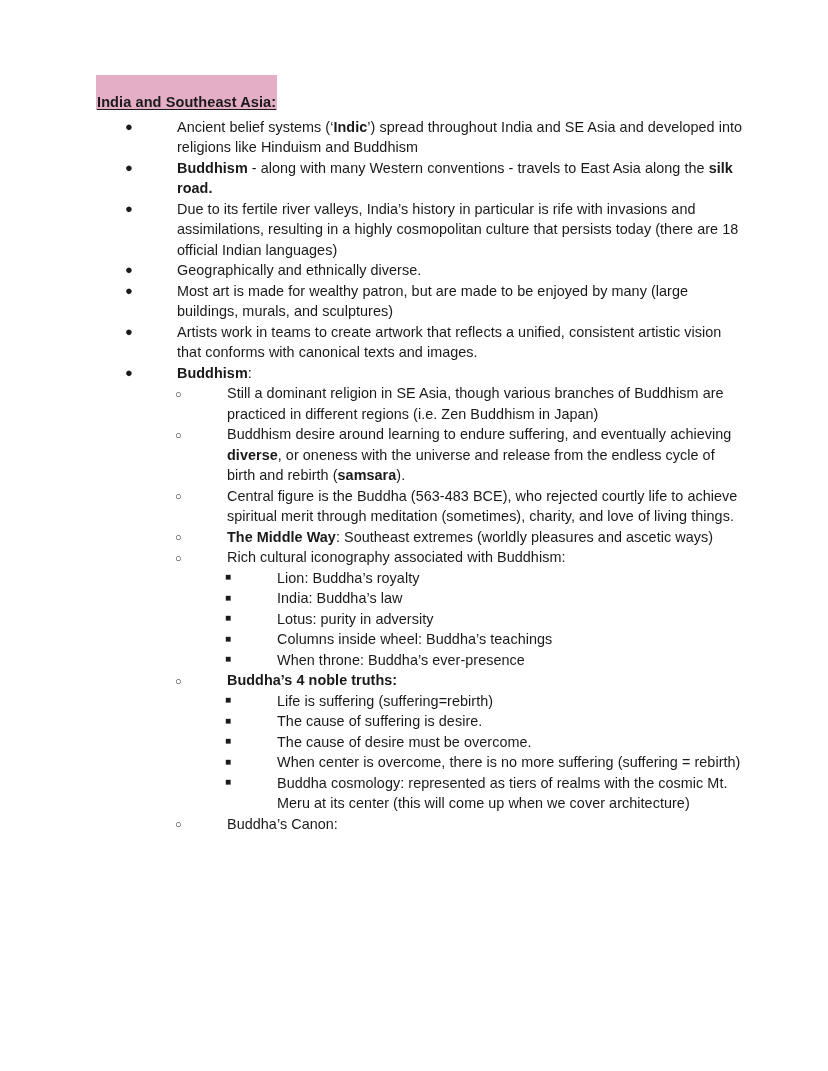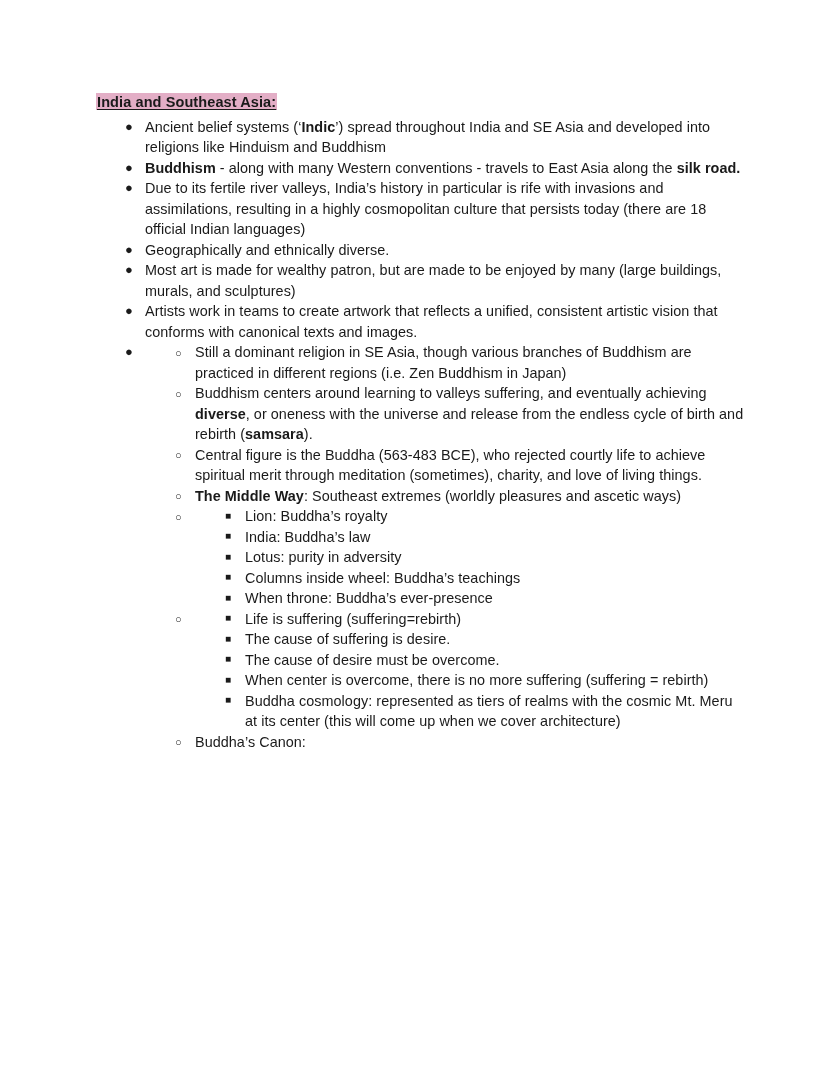--- a/index.html
+++ b/index.html
@@ -28,39 +28,40 @@
     font-size: 14.5px;
     font-weight: 700;
     line-height: 20.5px;
     margin: 0 0 4px 0;
     letter-spacing: 0.1px;
   }
   .doc-heading .hl {
     background: #e3aec6;
     text-decoration: underline;
     text-underline-offset: 1.5px;
-    padding: 1px 1px 0 1px;
+    padding: 19px 1px 0 1px;
     box-decoration-break: clone;
     -webkit-box-decoration-break: clone;
   }
 
   
   ul.lvl {
     margin: 0;
     padding: 0;
     list-style: none;
   }
   li.li {
     position: relative;
     font-size: 14.4px;
     line-height: 20.5px;
     letter-spacing: 0.05px;
   }
   li.li > .li-text {
     display: block;
+    margin-left: 32px;
   }
   li.li > .bullet {
     position: absolute;
     left: 0;
     top: 0;
     width: 20px;
     text-align: left;
     line-height: 20.5px;
     color: #1a1a1a;
     user-select: none;
@@ -113,39 +114,41 @@
         <li class="li">
           <span class="bullet">●</span>
           <span class="li-text"><span>Most art is made for wealthy patron, but are made to be enjoyed by many (large buildings, murals, and sculptures)</span></span>
         </li>
         <li class="li">
           <span class="bullet">●</span>
           <span class="li-text"><span>Artists work in teams to create artwork that reflects a unified, consistent artistic vision that conforms with canonical texts and images.</span></span>
         </li>
         <li class="li">
           <span class="bullet">●</span>
+          <span class="li-text"><span class="b">Buddhism</span><span>:</span></span>
           <ul class="lvl lvl2">
             <li class="li">
               <span class="bullet">○</span>
               <span class="li-text"><span>Still a dominant religion in SE Asia, though various branches of Buddhism are practiced in different regions (i.e. Zen Buddhism in Japan)</span></span>
             </li>
             <li class="li">
               <span class="bullet">○</span>
-              <span class="li-text"><span>Buddhism centers around learning to valleys suffering, and eventually achieving </span><span class="b">diverse</span><span>, or oneness with the universe and release from the endless cycle of birth and rebirth (</span><span class="b">samsara</span><span>).</span></span>
+              <span class="li-text"><span>Buddhism desire around learning to endure suffering, and eventually achieving </span><span class="b">diverse</span><span>, or oneness with the universe and release from the endless cycle of birth and rebirth (</span><span class="b">samsara</span><span>).</span></span>
             </li>
             <li class="li">
               <span class="bullet">○</span>
               <span class="li-text"><span>Central figure is the Buddha (563-483 BCE), who rejected courtly life to achieve spiritual merit through meditation (sometimes), charity, and love of living things.</span></span>
             </li>
             <li class="li">
               <span class="bullet">○</span>
               <span class="li-text"><span class="b">The Middle Way</span><span>: Southeast extremes (worldly pleasures and ascetic ways)</span></span>
             </li>
             <li class="li">
               <span class="bullet">○</span>
+              <span class="li-text"><span>Rich cultural iconography associated with Buddhism:</span></span>
               <ul class="lvl lvl3">
                 <li class="li">
                   <span class="bullet">■</span>
                   <span class="li-text"><span>Lion: Buddha’s royalty</span></span>
                 </li>
                 <li class="li">
                   <span class="bullet">■</span>
                   <span class="li-text"><span>India: Buddha’s law</span></span>
                 </li>
                 <li class="li">
@@ -157,20 +160,21 @@
                   <span class="li-text"><span>Columns inside wheel: Buddha’s teachings</span></span>
                 </li>
                 <li class="li">
                   <span class="bullet">■</span>
                   <span class="li-text"><span>When throne: Buddha’s ever-presence</span></span>
                 </li>
               </ul>
             </li>
             <li class="li">
               <span class="bullet">○</span>
+              <span class="li-text"><span class="b">Buddha’s 4 noble truths:</span></span>
               <ul class="lvl lvl3">
                 <li class="li">
                   <span class="bullet">■</span>
                   <span class="li-text"><span>Life is suffering (suffering=rebirth)</span></span>
                 </li>
                 <li class="li">
                   <span class="bullet">■</span>
                   <span class="li-text"><span>The cause of suffering is desire.</span></span>
                 </li>
                 <li class="li">

